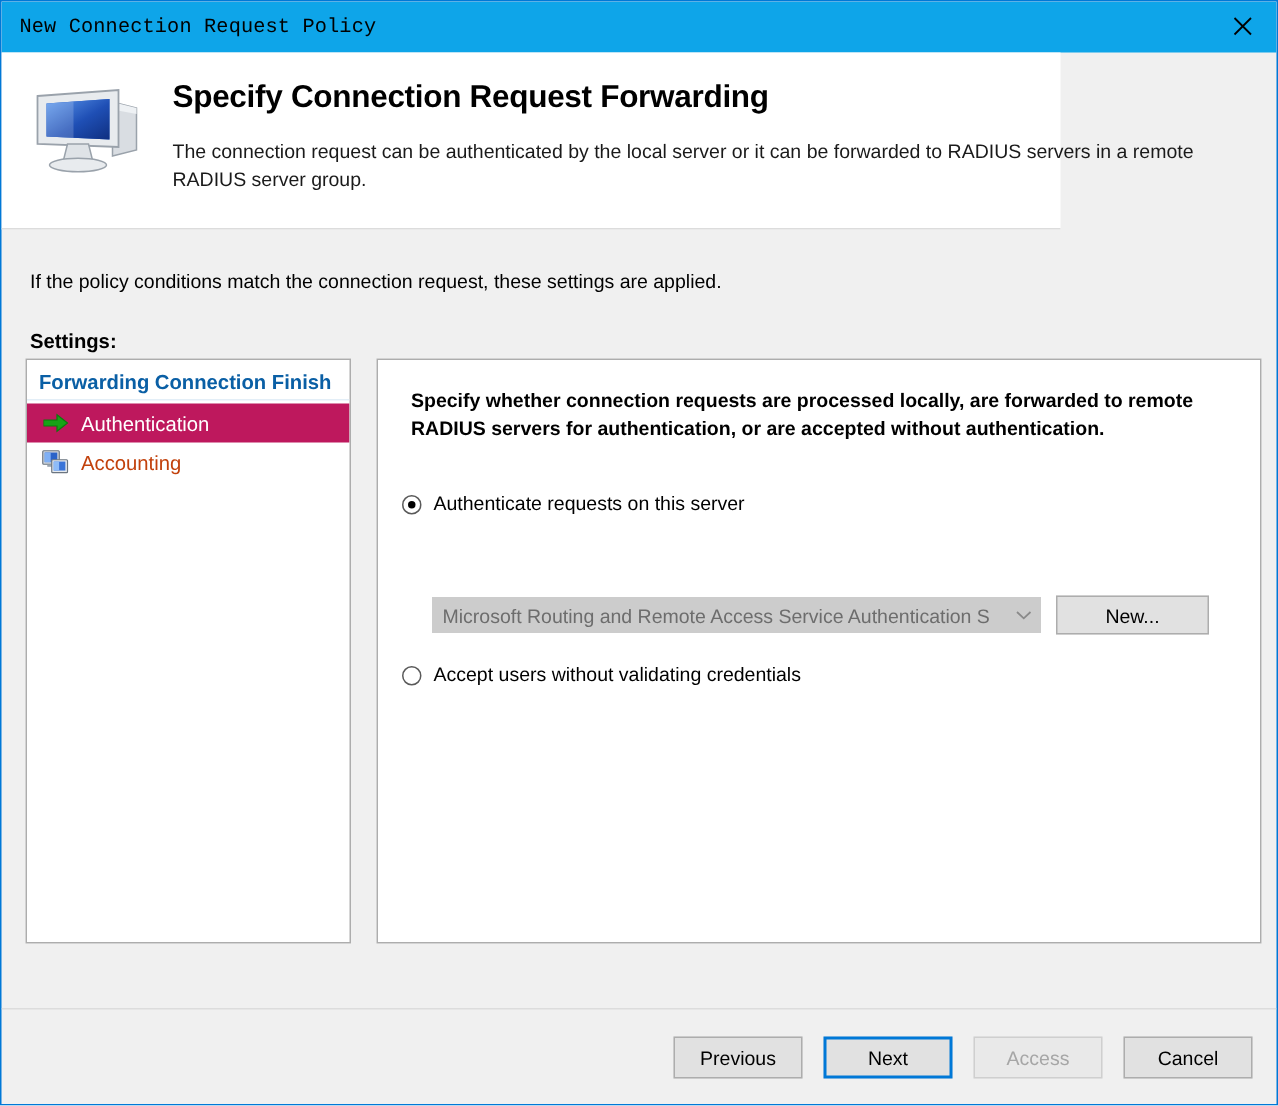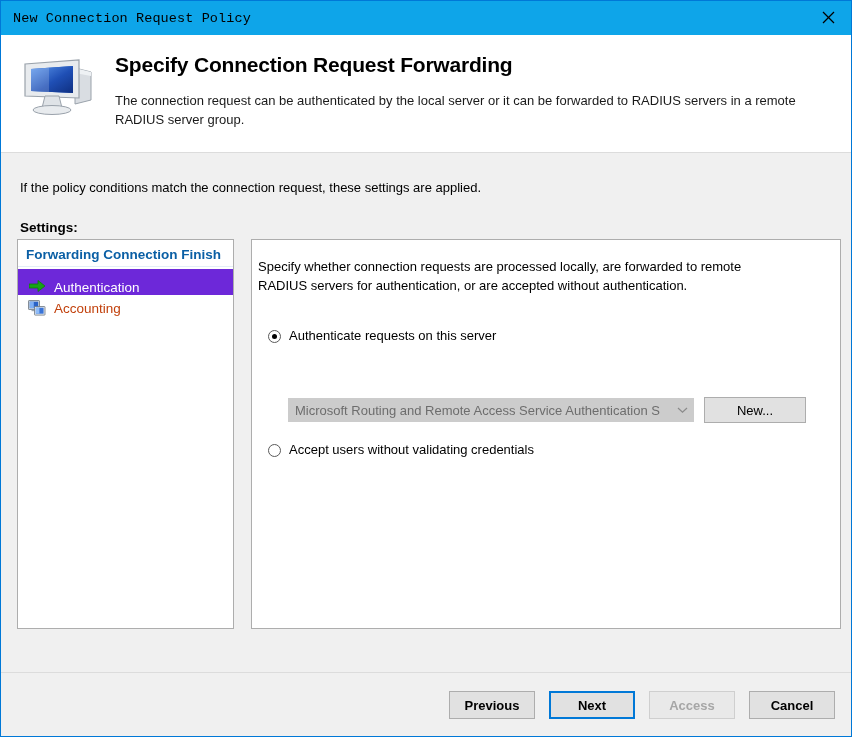--- a/index.html
+++ b/index.html
@@ -48,21 +48,21 @@
     justify-content: center;
     cursor: default;
     background: transparent;
   }
   #close-button svg { display: block; }
 
   
   #header-banner {
     position: absolute;
     left: 0; top: 34px;
-    width: 850px;
+    width: 706px;
     height: 118px;
     background: #ffffff;
     border-bottom: 1px solid #dcdcdc;
   }
   #header-icon {
     position: absolute;
     left: 18px; top: 17px;
     width: 84px; height: 66px;
   }
   #header-title {
@@ -128,23 +128,22 @@
   .tree-item {
     display: flex;
     align-items: center;
     height: 26px;
     padding-left: 9px;
     font-size: 13.5px;
     color: #c2410c;
     cursor: default;
   }
   .tree-item.selected {
-    background: #6d28d9;
+    background: #be185d;
     color: #ffffff;
-    align-items: flex-end;
   }
   .tree-item .t-icon {
     width: 20px;
     height: 18px;
     margin-right: 7px;
     flex: 0 0 auto;
     display: flex;
     align-items: center;
     justify-content: center;
   }
@@ -156,26 +155,27 @@
     left: 250px;
     top: 238px;
     width: 590px;
     height: 390px;
     background: #ffffff;
     border: 1px solid #adadad;
     overflow: hidden;
   }
   #content-desc {
     position: absolute;
-    left: 6px;
+    left: 22px;
     top: 17px;
     width: 530px;
     font-size: 13px;
     line-height: 19px;
     color: #000000;
+    font-weight: bold;
   }
 
   .radio-row {
     position: absolute;
     display: flex;
     align-items: flex-start;
     left: 16px;
     cursor: default;
   }
   .radio-mark {
@@ -274,21 +274,20 @@
     height: 28px;
     background: #e1e1e1;
     border: 1px solid #adadad;
     font-size: 13px;
     color: #000000;
     display: flex;
     align-items: center;
     justify-content: center;
     cursor: default;
     white-space: nowrap;
-    font-weight: bold;
   }
   .dlg-button.default {
     border: 2px solid #0078d7;
     background: #e1e1e1;
   }
   .dlg-button.disabled {
     color: #a6a6a6;
     background: #e9e9e9;
     border-color: #cfcfcf;
   }

